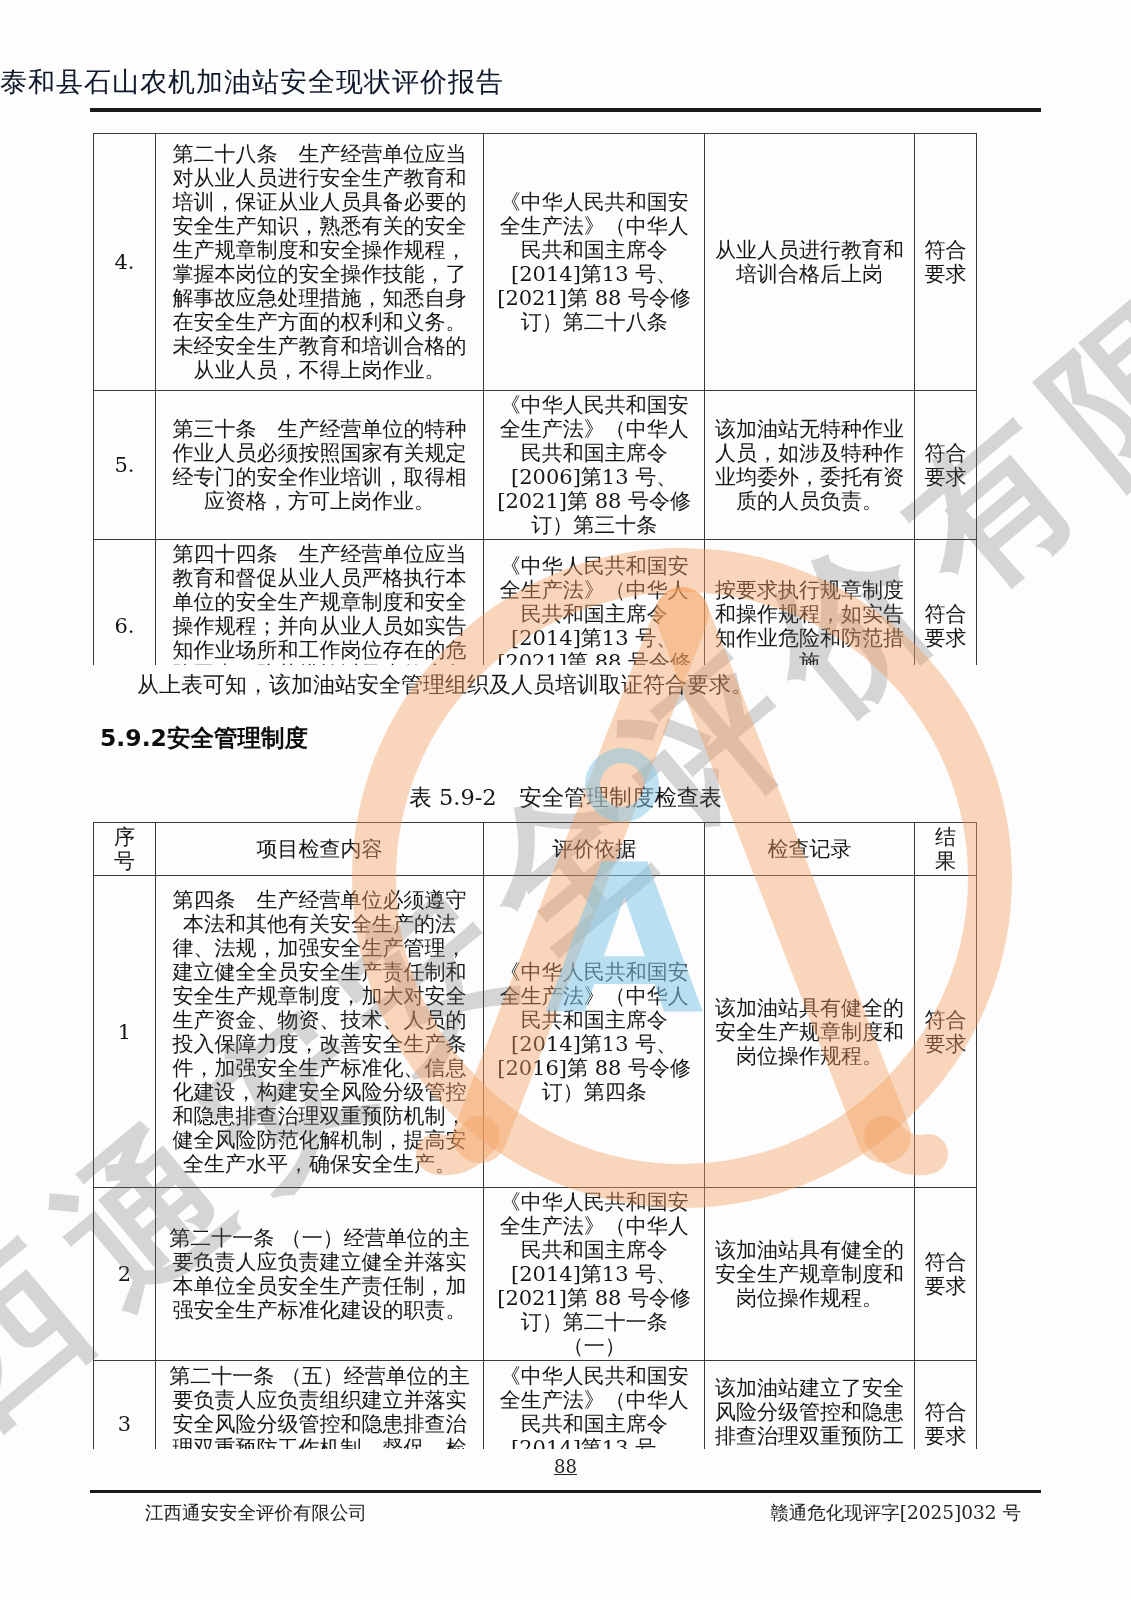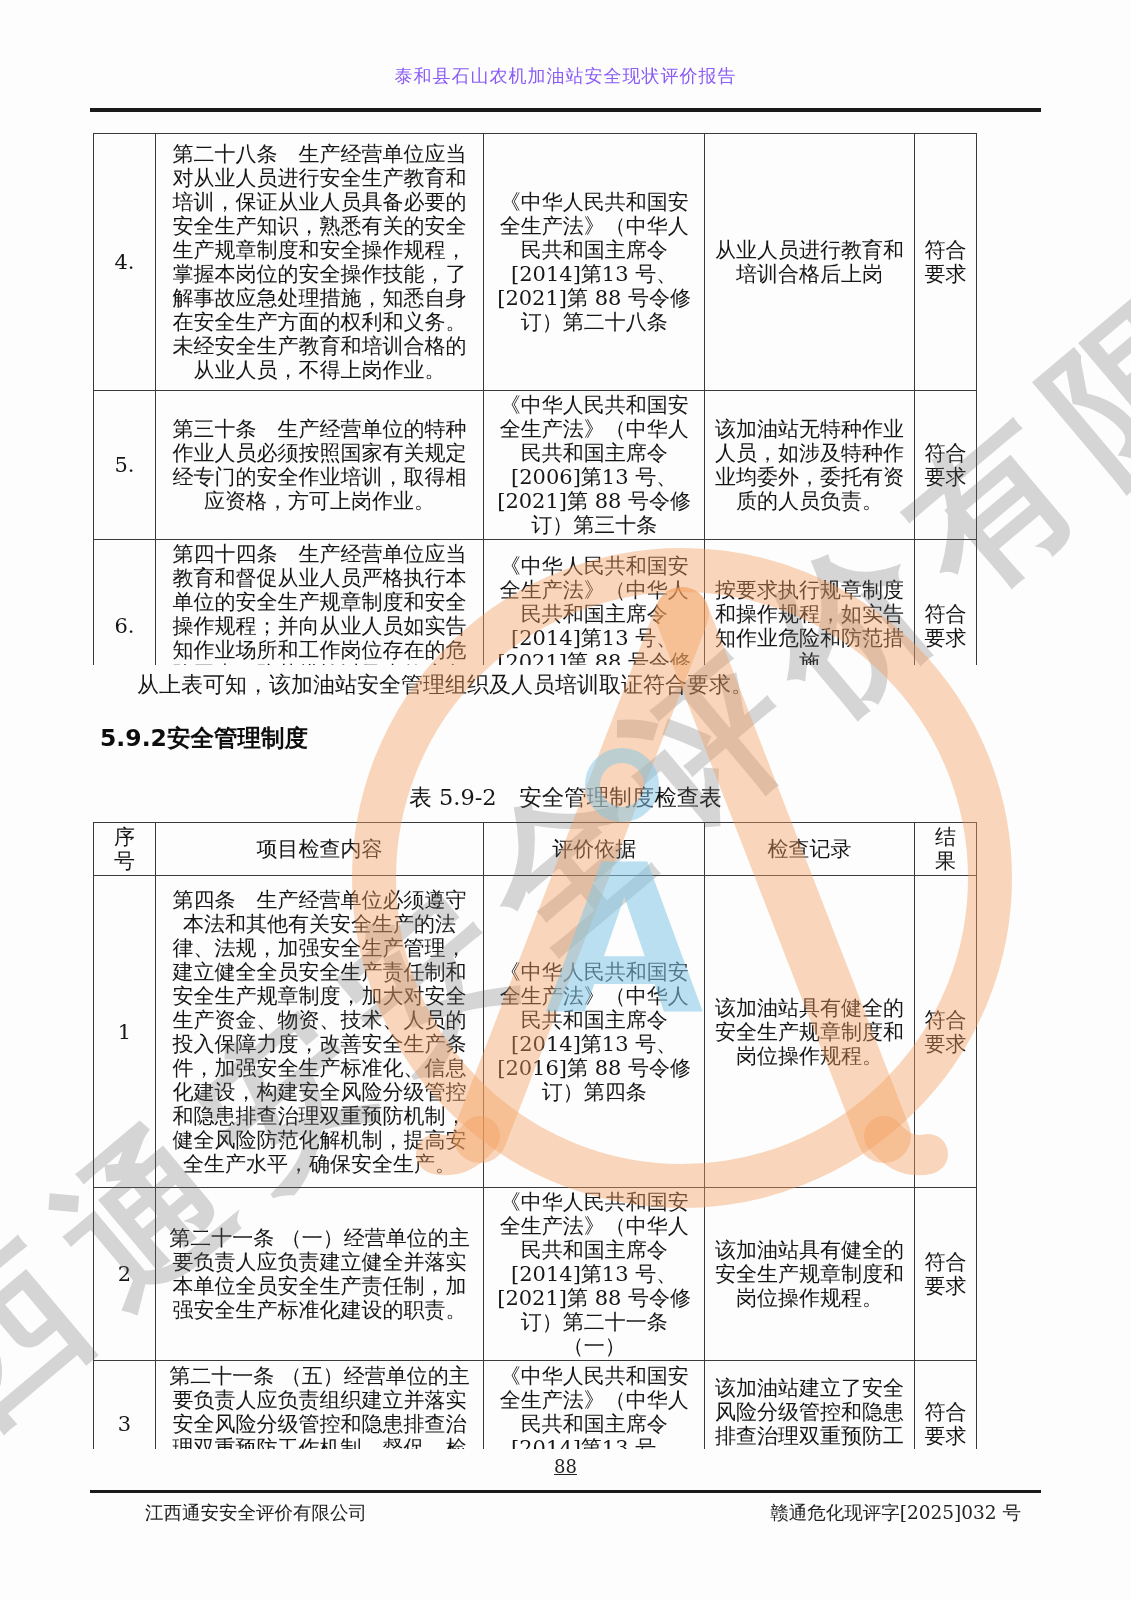--- a/index.html
+++ b/index.html
@@ -3,22 +3,22 @@
 <meta charset="utf-8">
 <style>
   html,body{margin:0;padding:0;background:#888;}
   .page{
     position:relative;width:1131px;height:1600px;margin:0 auto;
     background:#fdfdfd;overflow:hidden;
     font-family:"DejaVu Serif","Liberation Serif",serif;
     color:#111;
   }
   
-  .doc-header{position:absolute;top:64px;left:0;width:100%;text-align:center;
-    font-size:18px;letter-spacing:1px;color:#8b5cf6;}
+  .doc-header{position:absolute;top:64px;left:0;width:100%;text-align:left;
+    font-size:27px;letter-spacing:1px;color:#0f172a;}
   .header-rule{position:absolute;top:108px;left:90px;width:951px;height:4px;background:#1a1a1a;}
   
   .tbl-wrap{position:absolute;left:93px;width:884px;overflow:hidden;}
   #t1wrap{top:133px;height:532px;}
   #t2wrap{top:822px;height:627px;}
   table.chk{border-collapse:collapse;table-layout:fixed;width:884px;
     font-size:21px;line-height:24px;color:#161616;}
   table.chk td,table.chk th{border:1.6px solid #3a3a3a;text-align:center;
     vertical-align:middle;padding:2px 10px;font-weight:normal;overflow:hidden;}
   col.c-no{width:7%;} col.c-content{width:37.2%;} col.c-basis{width:25%;}

